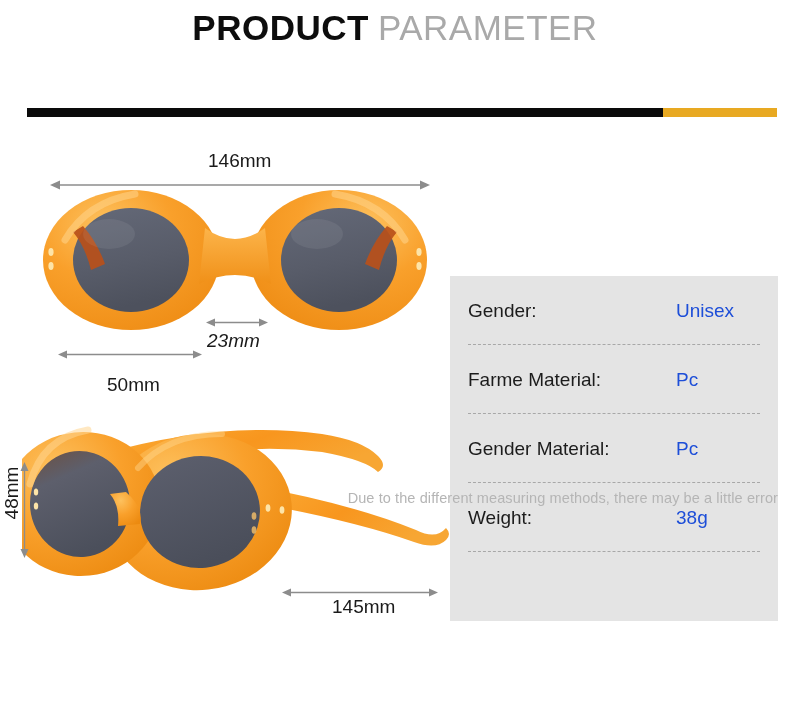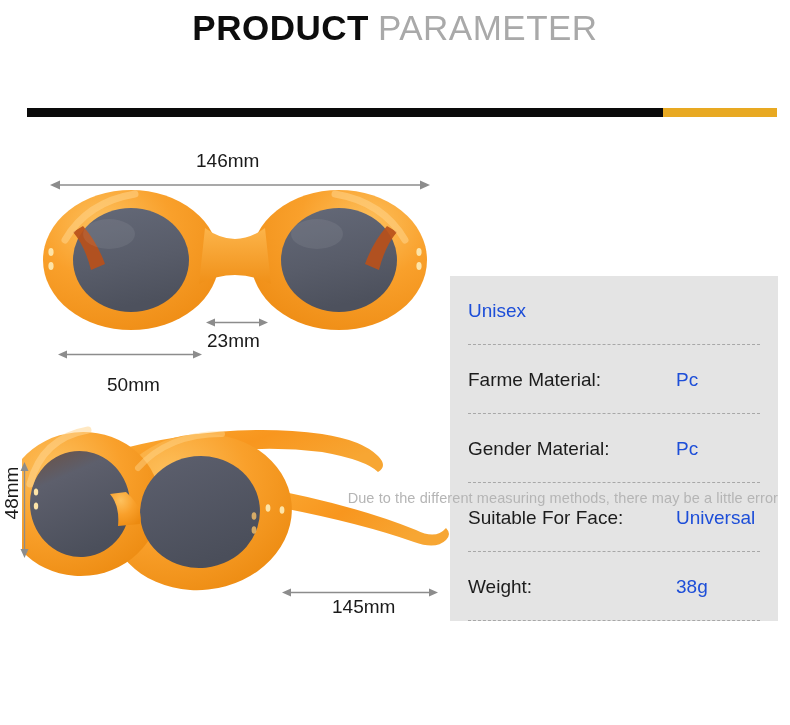--- a/index.html
+++ b/index.html
@@ -99,22 +99,22 @@
     letter-spacing: 0.1px;
   }
 
   
   .dim-label {
     position: absolute;
     font-size: 19px;
     color: #1a1a1a;
     white-space: nowrap;
   }
-  .dim-146 { left: 196px; top: 150px; text-align: center; }
-  .dim-23  { left: 207px; top: 330px; }
+  .dim-146 { left: 208px; top: 150px; text-align: center; }
+  .dim-23  { left: 207px; top: 330px; font-style: italic; }
   .dim-50  { left: 107px; top: 360px; margin-top: 14px; }
   .dim-145 { left: 332px; top: 596px; }
   .dim-48 {
     left: -14px; top: 482px;
     transform: rotate(-90deg);
     transform-origin: center center;
   }
 
   .arrow { position: absolute; }
 
@@ -270,37 +270,34 @@
 
   <div class="dim-label dim-146">146mm</div>
   <div class="dim-label dim-23">23mm</div>
   <div class="dim-label dim-50">50mm</div>
   <div class="dim-label dim-48">48mm</div>
   <div class="dim-label dim-145">145mm</div>
 
   <div class="spec-panel">
 
     <div class="spec-row">
+      <div class="spec-label">Gender:</div>
       <div class="spec-value">Unisex</div>
     </div>
 
     <div class="spec-row">
       <div class="spec-label">Farme Material:</div>
       <div class="spec-value">Pc</div>
     </div>
 
     <div class="spec-row">
       <div class="spec-label">Gender Material:</div>
       <div class="spec-value">Pc</div>
     </div>
 
-    <div class="spec-row">
-      <div class="spec-label">Suitable For Face:</div>
-      <div class="spec-value">Universal</div>
-    </div>
 
     <div class="spec-row">
       <div class="spec-label">Weight:</div>
       <div class="spec-value">38g</div>
     </div>
 
   </div>
 
   <div class="footer-note">Due to the different measuring methods, there may be a little error</div>
 

